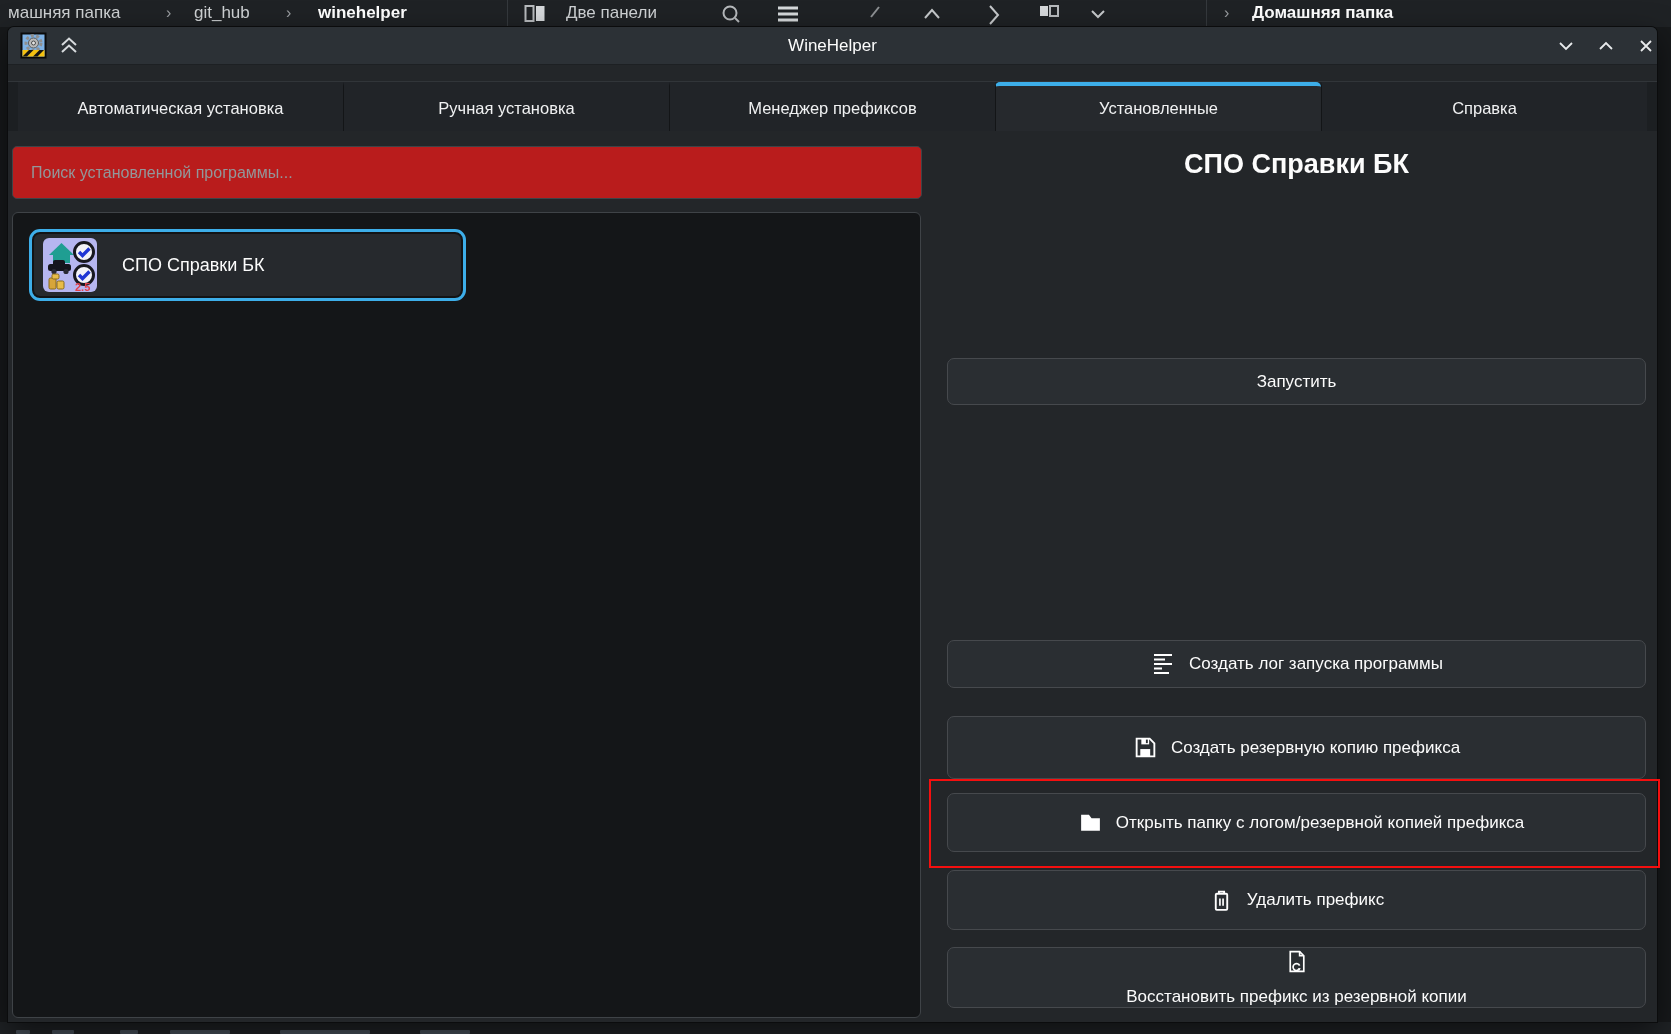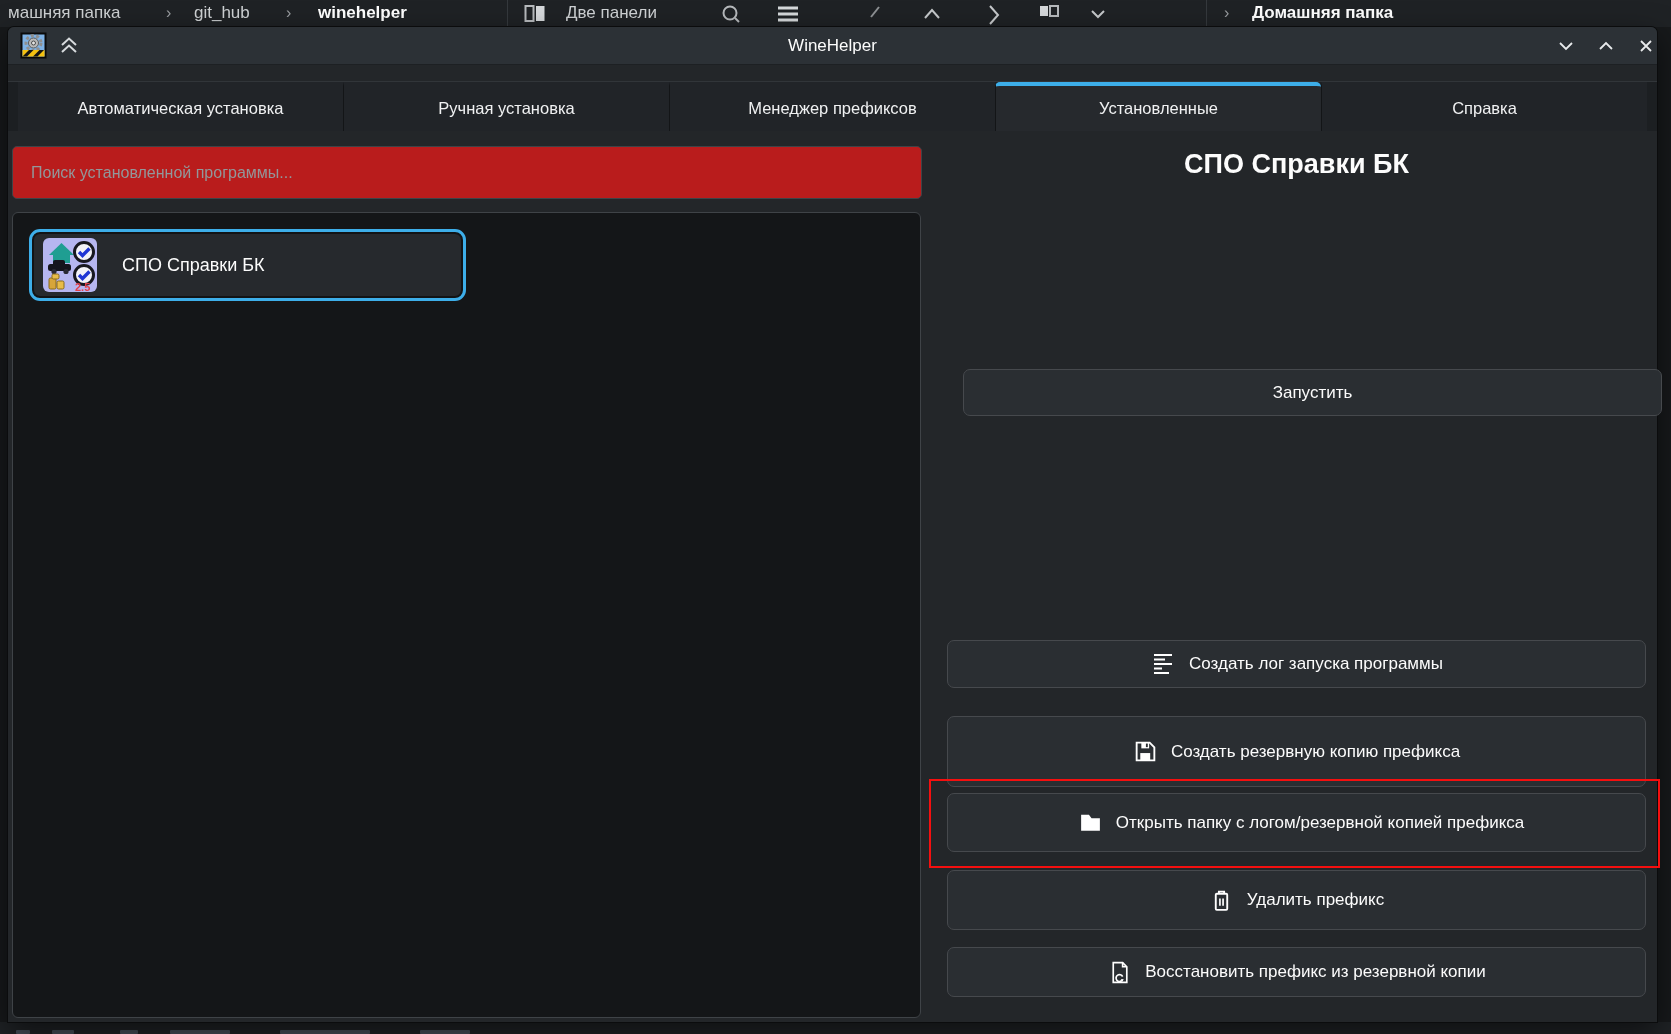--- a/index.html
+++ b/index.html
@@ -48,26 +48,26 @@
   .itemlabel{ margin-left:25px; font-size:18px; color:#fcfcfc; }
 
   .detailstitle{ position:absolute; left:939px; top:122px; width:699px; text-align:center;
                  font-size:27px; font-weight:bold; color:#fcfcfc; }
 
   .btn{ position:absolute; left:939px; width:699px; box-sizing:border-box; background:#2a2e32;
         border:1px solid #46494d; border-radius:7px; color:#fcfcfc; font-size:17px;
         font-family:inherit; display:flex; align-items:center; justify-content:center;
         gap:13px; cursor:pointer; }
   .btn svg{ flex:none; }
-  .run{ top:342px; height:47px;margin-left:16px; }
+  .run{ top:331px; height:47px; }
   .a0{ top:613px; height:48px; }
-  .a1{ top:689px; height:71px; }
+  .a1{ top:689px; height:63px; }
   .a2{ top:766px; height:59px;padding-left:9px; }
   .a3{ top:843px; height:60px; }
-  .a4{ top:920px; height:50px; }
+  .a4{ top:920px; height:61px;flex-direction:column; }
 
   .annotation{ position:absolute; left:929px; top:779px; width:731px; height:89px;
                border:2px solid #f50f0f; box-sizing:border-box; pointer-events:none; }
 </style>
 </head>
 <body>
 
 <div class="screen">
 
   <div class="bgtop">

